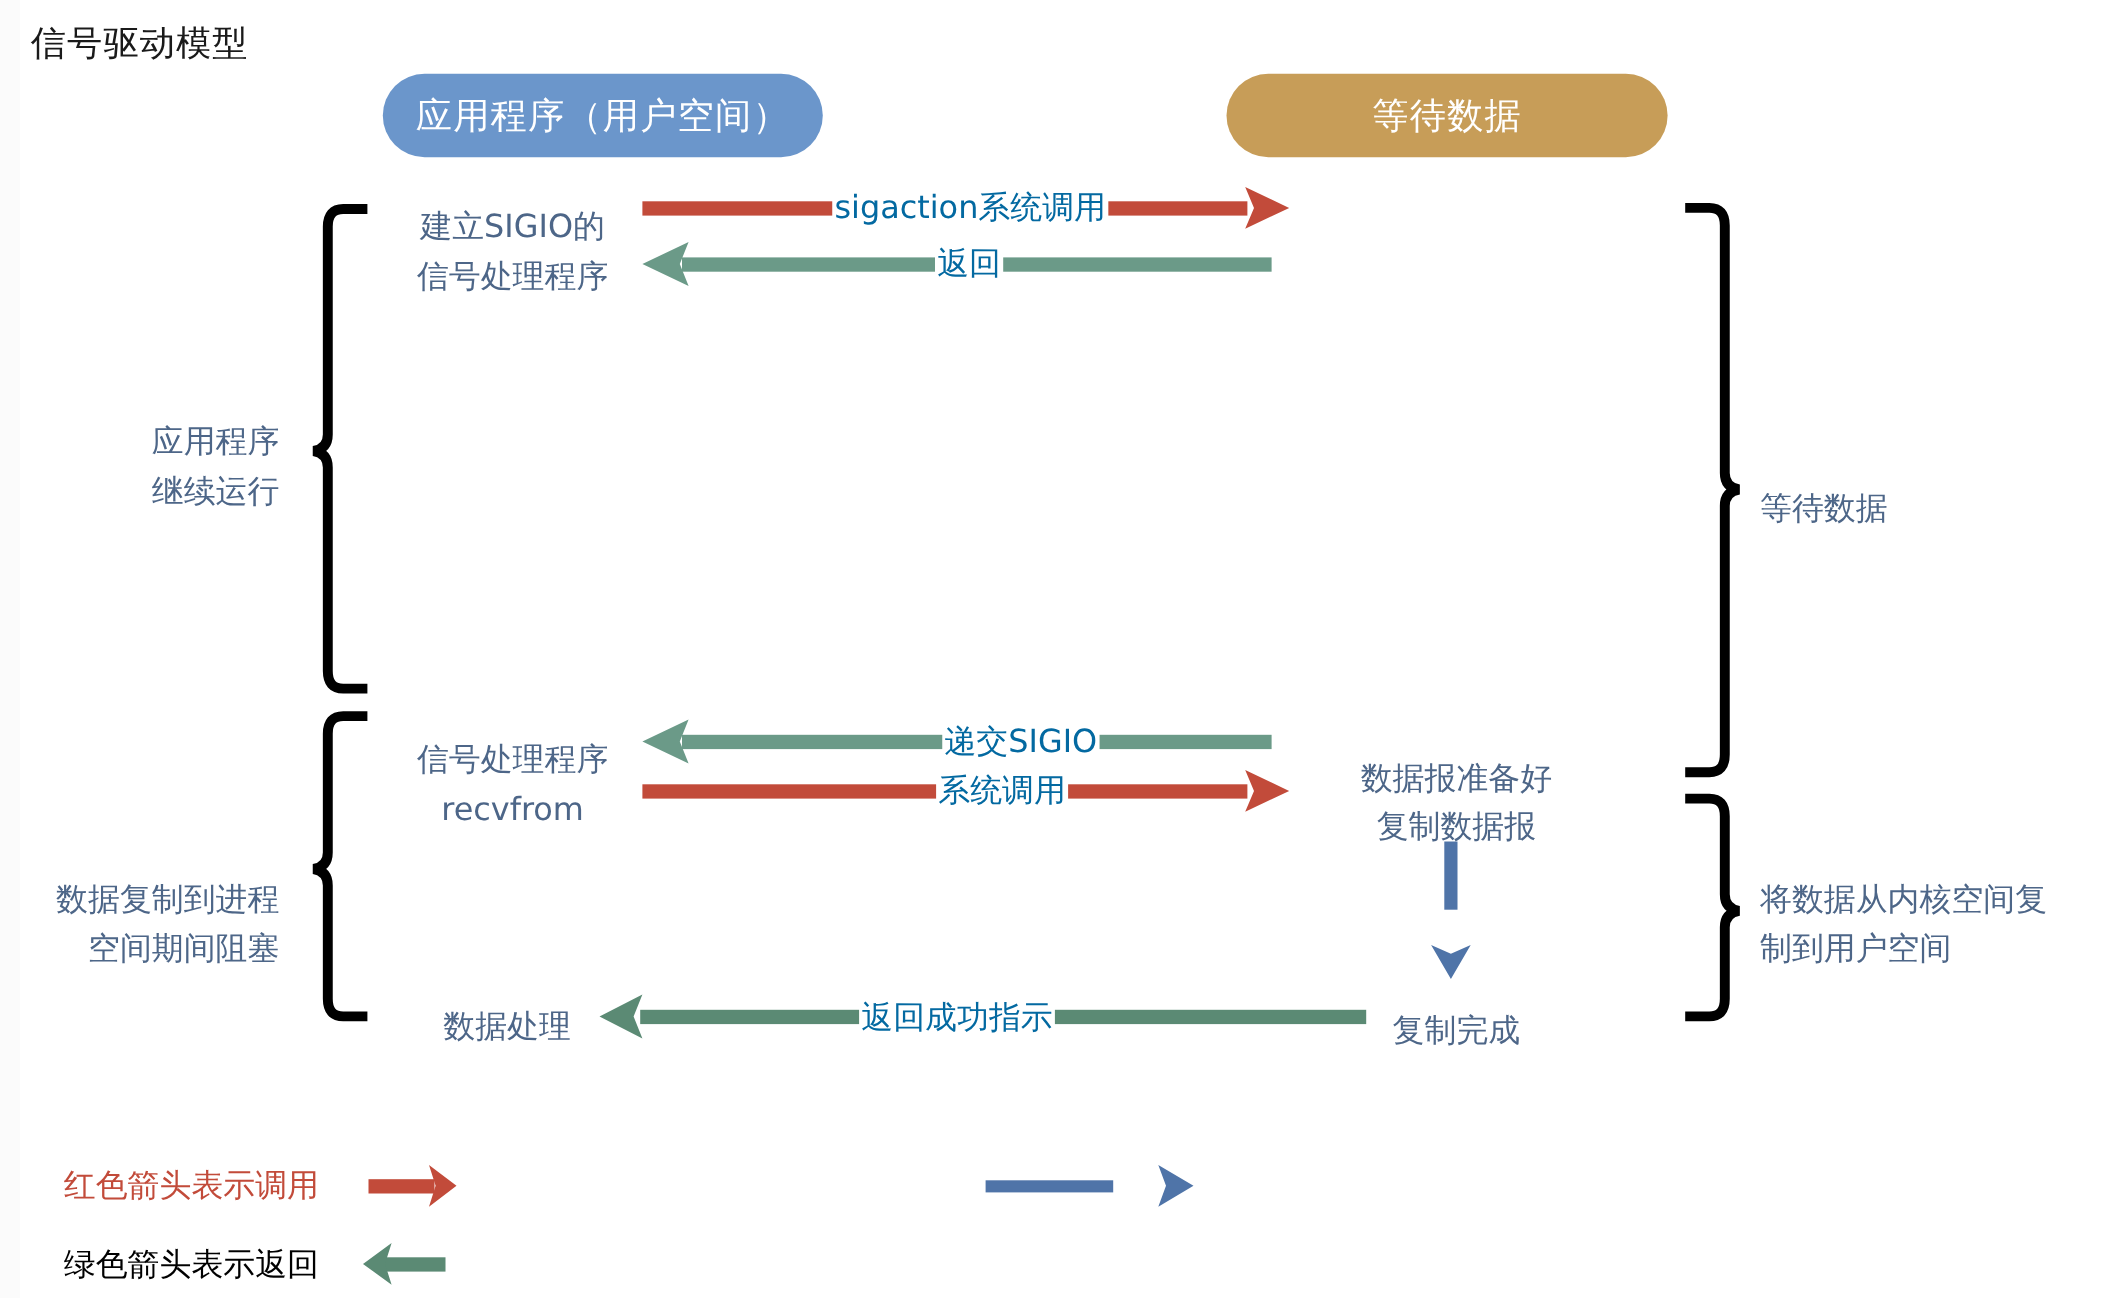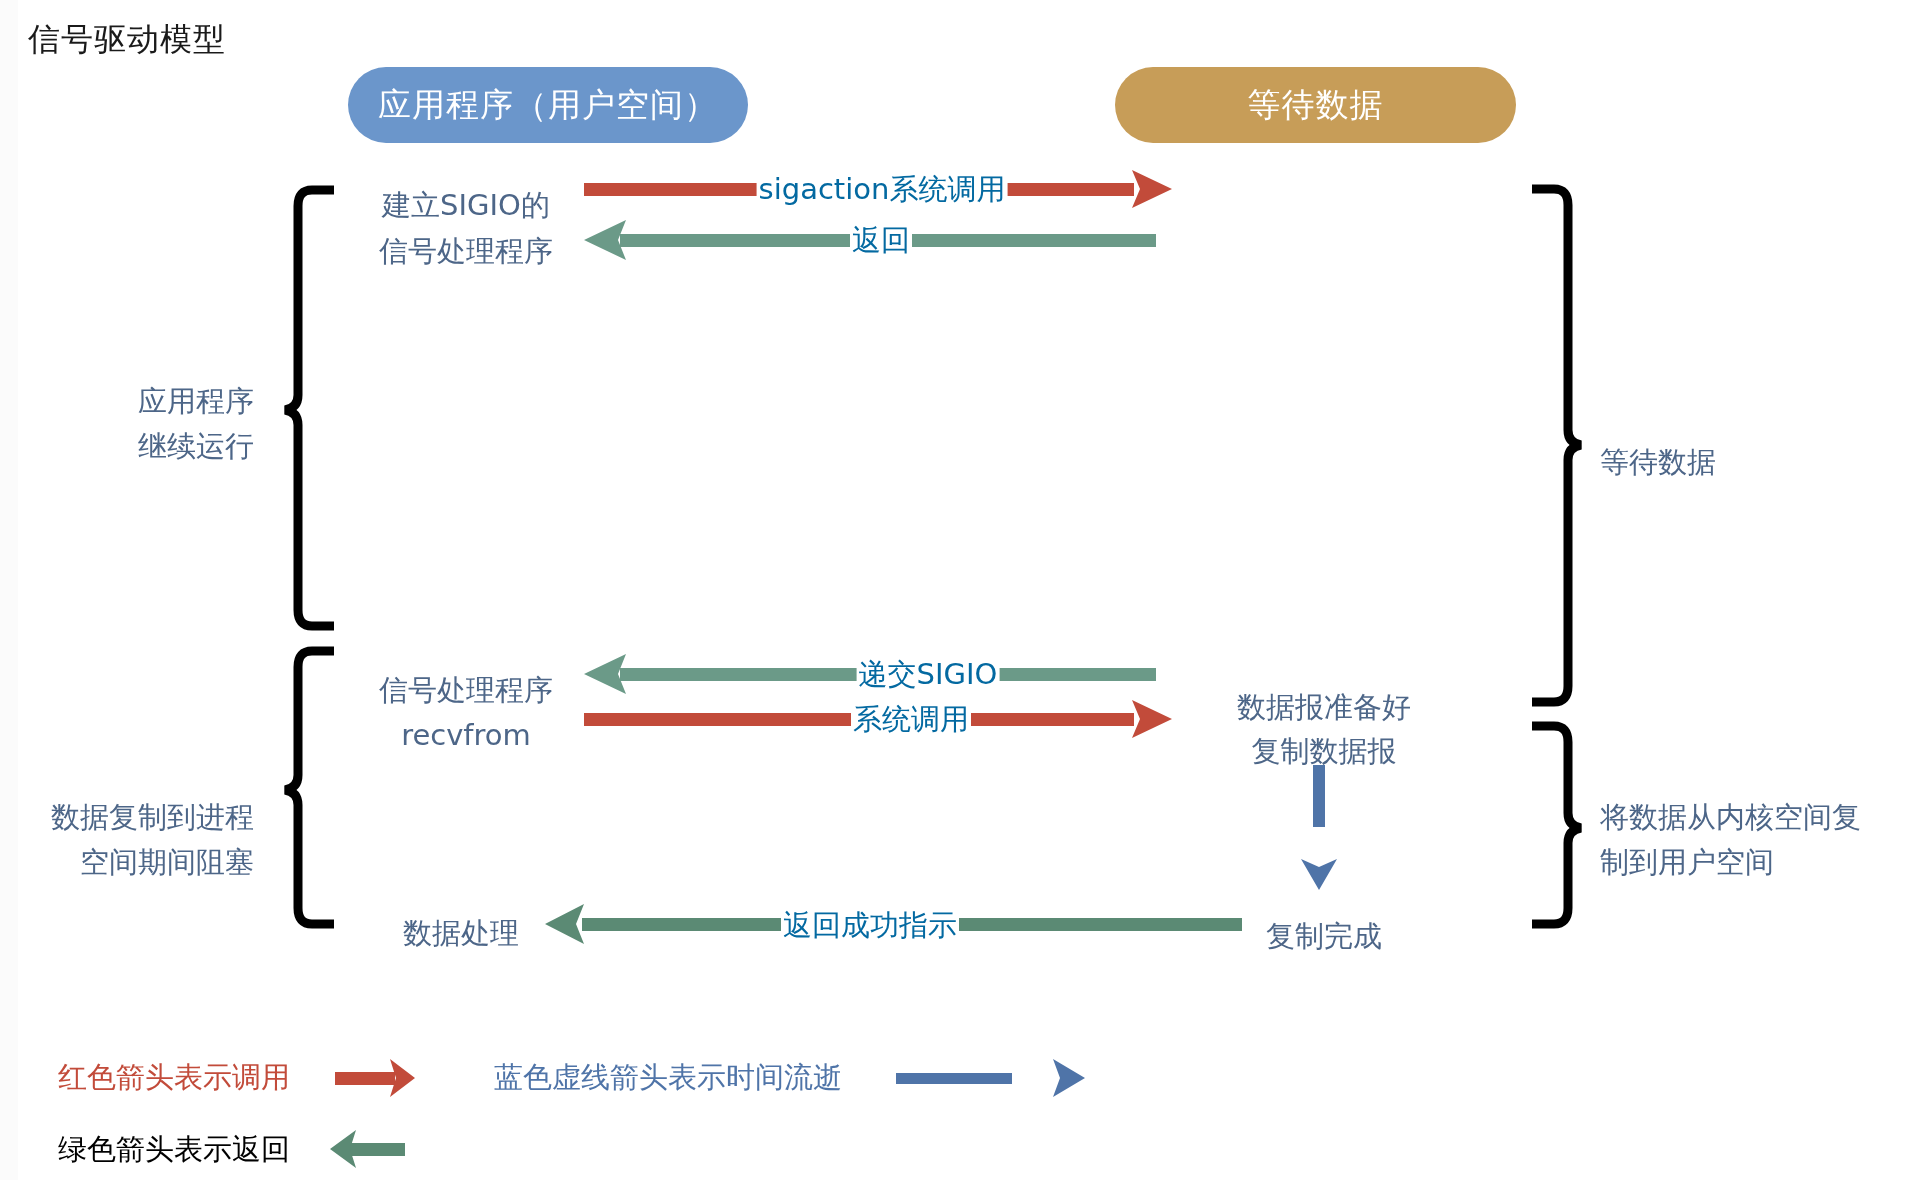--- a/index.html
+++ b/index.html
@@ -109,15 +109,14 @@
 
   <div class="txt right" style="right:1658px; top:370px;">应用程序</div>
   <div class="txt right" style="right:1658px; top:415px;">继续运行</div>
   <div class="txt right" style="right:1658px; top:786px;">数据复制到进程</div>
   <div class="txt right" style="right:1658px; top:831px;">空间期间阻塞</div>
   <div class="txt" style="left:1600px; top:431px;">等待数据</div>
   <div class="txt" style="left:1600px; top:786px;">将数据从内核空间复</div>
   <div class="txt" style="left:1600px; top:831px;">制到用户空间</div>
 
   <div class="legend-text" style="left:58px; top:1063px; color:#c24b3a;">红色箭头表示调用</div>
-  <div class="legend-text" style="left:494px; top:1063px; color:#4f74a8;">蓝色虚线箭头表示时间流逝</div>
   <div class="legend-text" style="left:58px; top:1135px; color:#000000;">绿色箭头表示返回</div>
 </div>
 
 </body></html>

